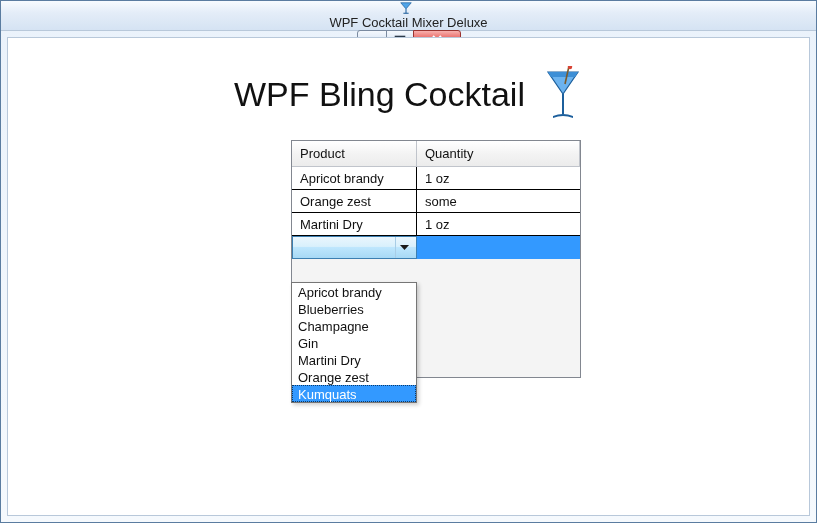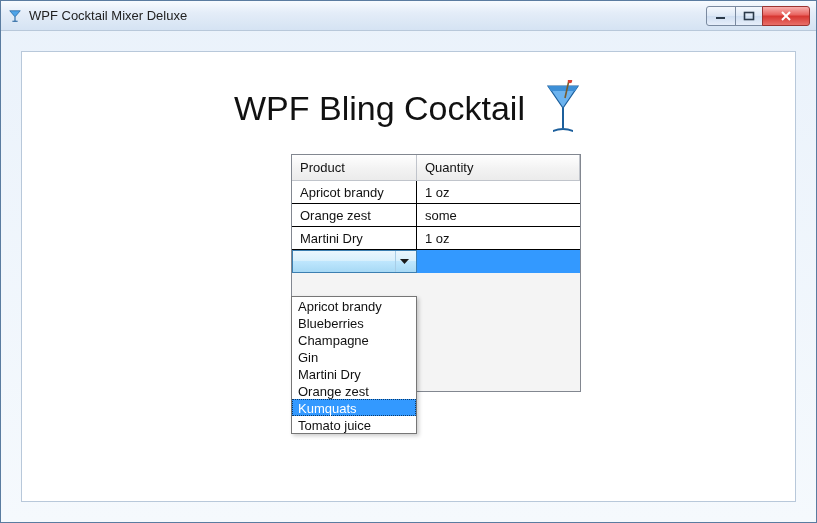--- a/index.html
+++ b/index.html
@@ -20,20 +20,21 @@
     display: flex;
     flex-direction: column;
   }
   .titlebar {
     height: 30px;
     display: flex;
     align-items: center;
     padding: 0 6px;
     background: linear-gradient(180deg, #f7fbff 0%, #e4edf8 40%, #d5e3f3 100%);
     border-bottom: 1px solid #b8c8da;
+    flex-direction: column;
   }
   .title-icon {
     width: 16px;
     height: 16px;
     margin-right: 6px;
     display: flex;
     align-items: center;
     justify-content: center;
   }
   .title-text {
@@ -59,21 +60,21 @@
   .win-btn.close {
     width: 48px;
     margin-left:-1px;
     border-top-left-radius:0; border-bottom-left-radius:0;
     background: linear-gradient(180deg, #f7b0ae 0%, #e8615d 45%, #d63530 50%, #e86f69 100%);
     border-color: #9b3330;
   }
   .win-btn svg { display:block; }
   .client {
     flex: 1;
-    margin: 20px;
+    margin: 6px;
     background: #ffffff;
     border: 1px solid #b8c8da;
     position: relative;
     padding: 28px 30px;
   }
   .heading-row {
     display: flex;
     align-items: center;
     justify-content: center;
     gap: 18px;
@@ -255,17 +256,16 @@
       </div>
 
       <div class="dropdown">
         <div class="dd-item">Apricot brandy</div>
         <div class="dd-item">Blueberries</div>
         <div class="dd-item">Champagne</div>
         <div class="dd-item">Gin</div>
         <div class="dd-item">Martini Dry</div>
         <div class="dd-item">Orange zest</div>
         <div class="dd-item highlight">Kumquats</div>
-        <div class="dd-item">Tomato juice</div>
       </div>
     </div>
   </div>
 </div>
 
 </body></html>

